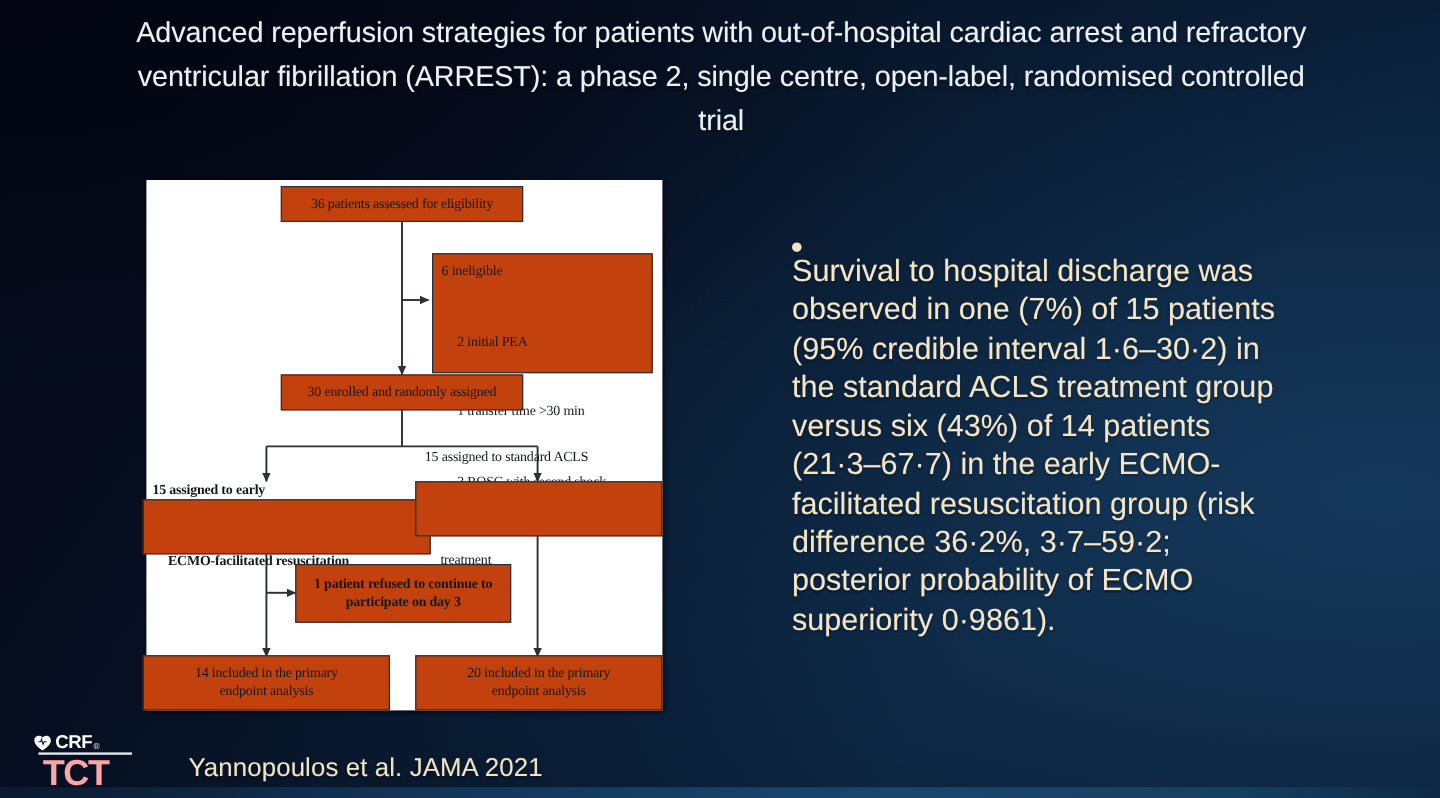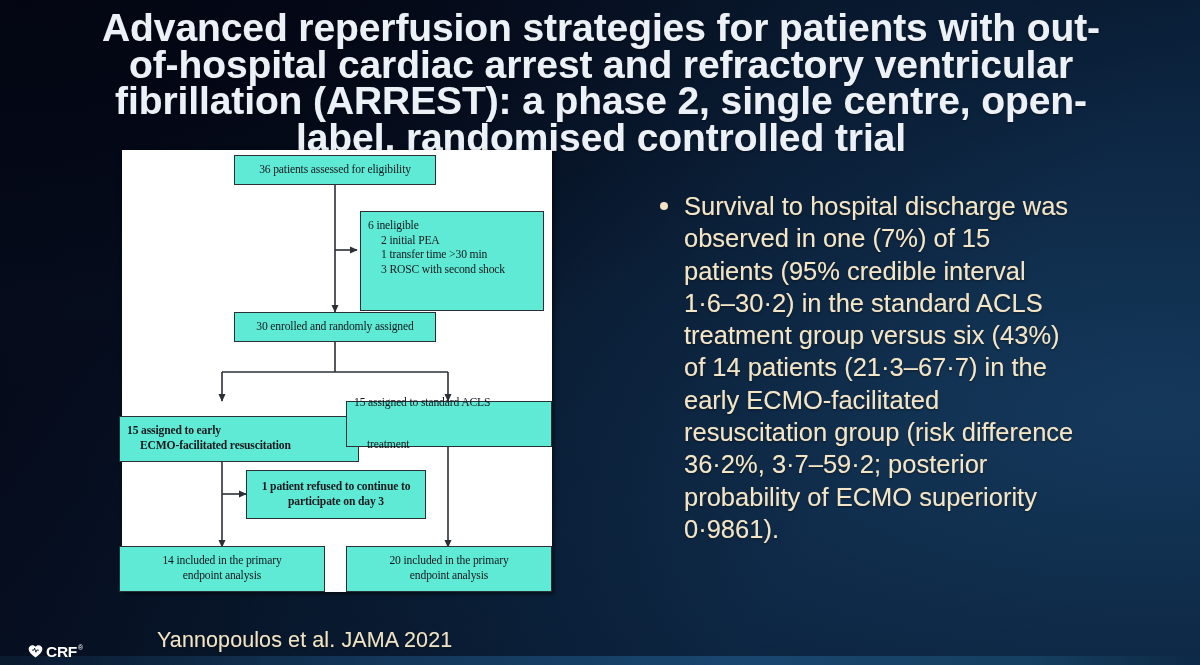--- a/index.html
+++ b/index.html
@@ -44,23 +44,23 @@
   }
 
   
   #title {
     position: absolute;
     left: 96px;
     top: 10px;
     width: 1010px;
     text-align: center;
     color: #ecf1f7;
-    font-size: 39px;
+    font-size: 24px;
     line-height: 36.5px;
-    font-weight: 700;
+    font-weight: 400;
     letter-spacing: -0.1px;
     text-shadow: 0 0 1px rgba(255,255,255,0.30), 0 1px 2px rgba(0,0,0,0.6);
   }
 
   
   #figure-panel {
     position: absolute;
     left: 122px;
     top: 150px;
     width: 430px;
@@ -73,43 +73,43 @@
     left: 0;
     top: 0;
     width: 1200px;
     height: 665px;
     pointer-events: none;
   }
   .fbox {
     position: absolute;
     box-sizing: border-box;
     border: 1.6px solid #2b2f36;
-    background: #5eead4;
+    background: #c2410c;
     color: #14181e;
     font-family: "Liberation Serif", serif;
     font-size: 11.6px;
     line-height: 14.6px;
     padding: 4px 7px;
     letter-spacing: -0.15px;
   }
-  .fbox .ind { display: block; padding-left: 13px; }
+  .fbox .ind { display: block; padding-left: 13px; margin-top: 44px; }
   .fbox.center-v { display: flex; flex-direction: column; justify-content: center; }
 
   
   #bullet-block {
     position: absolute;
     left: 660px;
     top: 190px;
     width: 420px;
     color: #f3e6c8;
     font-size: 25.5px;
     line-height: 32.3px;
     text-shadow: 0 0 1px rgba(243,230,200,0.35), 0 1px 2px rgba(0,0,0,0.55);
   }
-  #bullet-row { display: flex; align-items: flex-start; }
+  #bullet-row { display: flex; align-items: flex-start; flex-direction: column; }
   #bullet-dot {
     flex: 0 0 auto;
     width: 8px; height: 8px;
     border-radius: 50%;
     background: #f0e2c2;
     margin: 12px 16px 0 0;
   }
   #bullet-text { flex: 1 1 auto; }
 
   
@@ -128,24 +128,23 @@
   
   #logo {
     position: absolute;
     left: 14px;
     top: 606px;
     width: 104px;
     height: 52px;
   }
   #logo-top {
     display: flex;
-    align-items: flex-start;
+    align-items: flex-end;
     height: 20px;
     padding-left: 14px;
-    margin-top: 38px;
   }
   #logo-heart { width: 15px; height: 14px; margin-right: 3px; }
   #logo-crf {
     color: #ffffff;
     font-size: 15.5px;
     font-weight: 700;
     letter-spacing: -0.3px;
     line-height: 15px;
   }
   #logo-tm {

